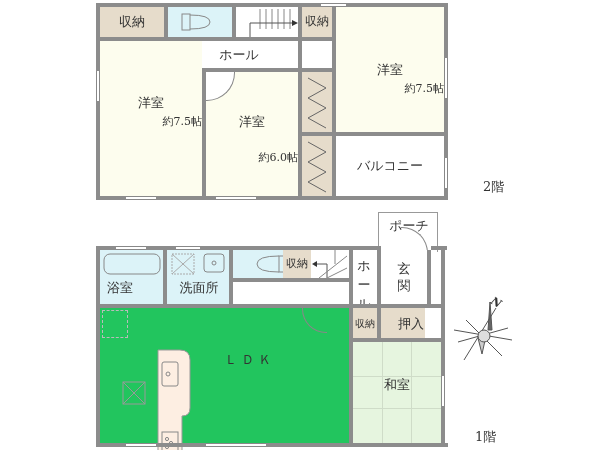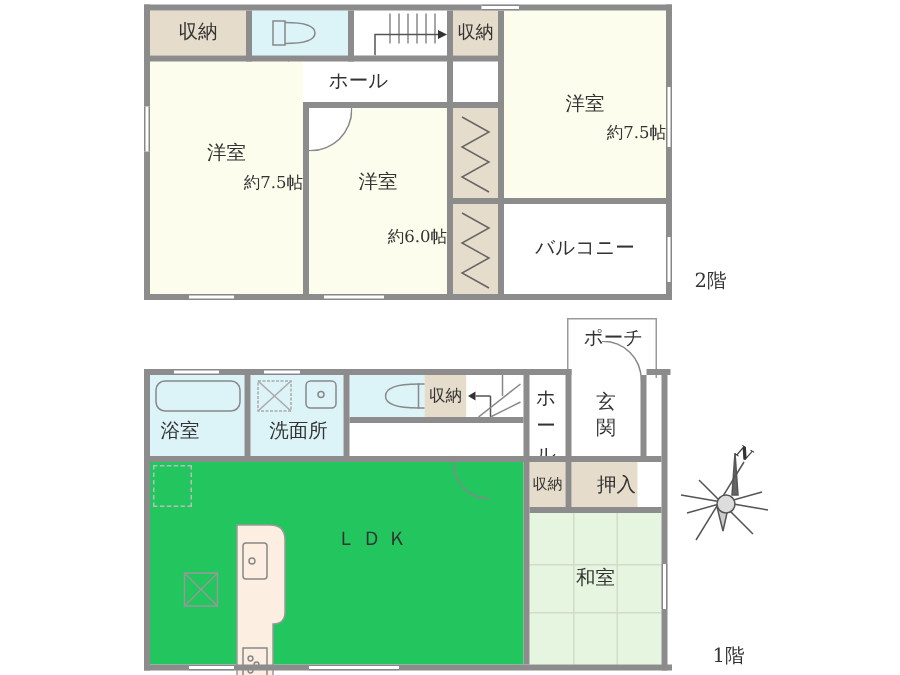--- a/index.html
+++ b/index.html
@@ -99,21 +99,21 @@
   <div class="wall" style="left:206px;top:129px;width:142px;height:4px;"></div>
 
   <div class="abs" style="left:30px;top:193px;width:30px;height:4px;background:#fff;border-top:1px solid #888;border-bottom:1px solid #888;"></div>
   <div class="abs" style="left:120px;top:193px;width:40px;height:4px;background:#fff;border-top:1px solid #888;border-bottom:1px solid #888;"></div>
   <div class="abs" style="left:0;top:68px;width:4px;height:30px;background:#fff;border-left:1px solid #888;border-right:1px solid #888;"></div>
   <div class="abs" style="left:348px;top:55px;width:4px;height:40px;background:#fff;border-left:1px solid #888;border-right:1px solid #888;"></div>
   <div class="abs" style="left:348px;top:155px;width:4px;height:30px;background:#fff;border-left:1px solid #888;border-right:1px solid #888;"></div>
   <div class="abs" style="left:225px;top:0;width:25px;height:4px;background:#fff;border-top:1px solid #888;border-bottom:1px solid #888;"></div>
 </div>
 
-<div class="floorlbl" style="left:463px;top:178px;">2階</div>
+<div class="floorlbl" style="left:483px;top:178px;">2階</div>
 
 <div class="abs" style="left:378px;top:212px;width:60px;height:40px;border:1px solid #999;border-bottom:none;background:#fff;">
   <div class="lbl" style="left:0;top:5px;width:60px;">ポーチ</div>
   <div class="door-arc" style="left:22px;top:14px;width:26px;height:26px;border-radius:0 26px 0 0;border-left:none;border-bottom:none;"></div>
 </div>
 
 <div class="abs" style="left:96px;top:246px;width:352px;height:201px;">
 
   <div class="room wet" style="left:71px;top:4px;width:62px;height:54px;">
     <svg width="26" height="24" style="position:absolute;left:3px;top:2px;">

